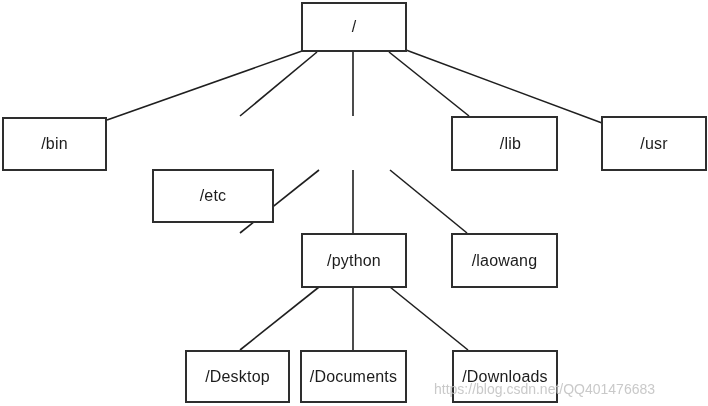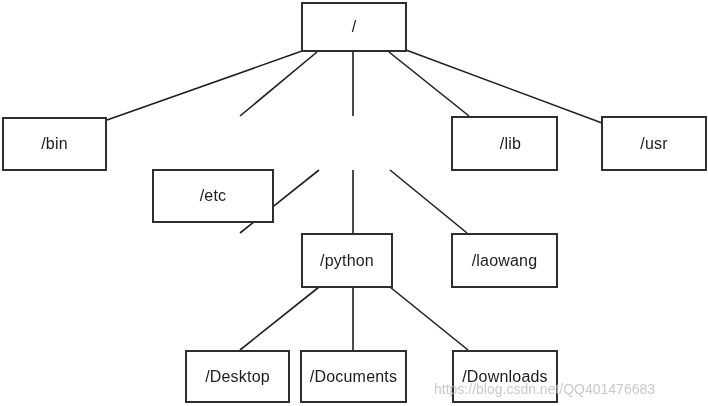--- a/index.html
+++ b/index.html
@@ -66,21 +66,21 @@
     <line x1="390" y1="287" x2="468" y2="350" stroke="#1f1f1f" stroke-width="1.6"></line>
   </svg>
 
   <div class="node-box" style="left:301px; top:2px;   width:106px; height:50px;">/</div>
 
   <div class="node-box" style="left:2px;   top:117px; width:105px; height:54px;">/bin</div>
   <div class="node-box" style="left:152px; top:131px; width:122px; height:54px;margin-top:38px;">/etc</div>
   <div class="node-box" style="left:451px; top:116px; width:107px; height:55px;padding-left:12px;">/lib</div>
   <div class="node-box" style="left:601px; top:116px; width:106px; height:55px;">/usr</div>
 
-  <div class="node-box" style="left:301px; top:233px; width:92px; height:55px;">/python</div>
+  <div class="node-box" style="left:301px; top:233px; width:106px; height:55px;">/python</div>
   <div class="node-box" style="left:451px; top:233px; width:107px; height:55px;">/laowang</div>
 
   <div class="node-box" style="left:152px; top:350px; width:105px; height:53px;margin-left:33px;">/Desktop</div>
   <div class="node-box" style="left:452px; top:350px; width:106px; height:53px;">/Downloads</div>
   <div class="node-box" style="left:300px; top:350px; width:107px; height:53px;">/Documents</div>
 
   <div class="watermark">https://blog.csdn.net/QQ401476683</div>
 
 </div>
 

